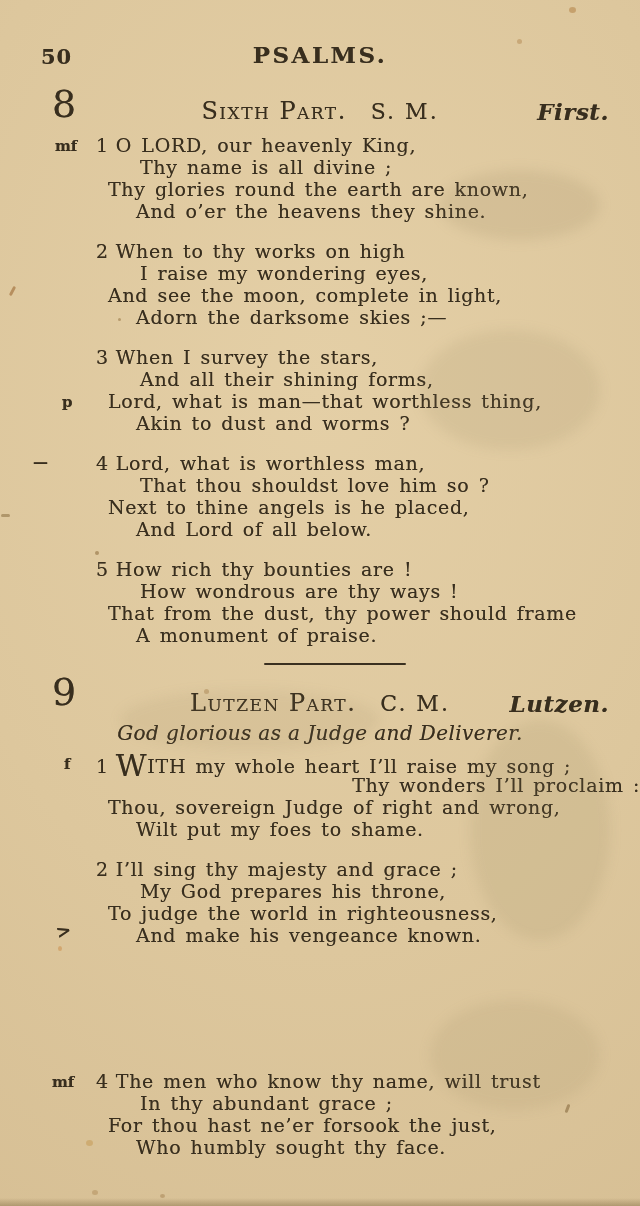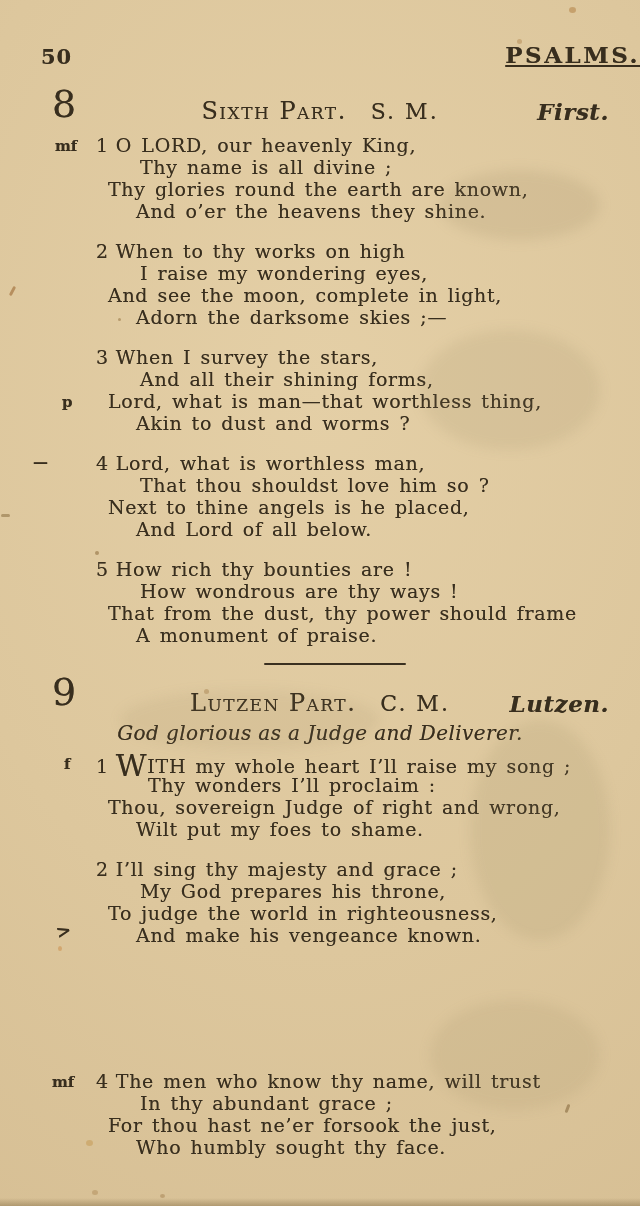--- a/index.html
+++ b/index.html
@@ -6,34 +6,34 @@
   .page{
     position:relative;width:640px;height:1206px;overflow:hidden;
     background:radial-gradient(120% 90% at 50% 32%, #e4cfa6 0%, #ddc79d 52%, #d5bd92 100%);
     font-family:"DejaVu Serif","Liberation Serif",serif;
     color:#382e1e;
     text-shadow:0 0 0.6px rgba(56,46,30,.55);
   }
   .abs{position:absolute;}
   
   .runhead-num{top:44px;left:41px;font-size:21px;font-weight:bold;letter-spacing:1px;}
-  .runhead-title{top:41px;left:0;width:100%;text-align:right;font-size:23px;font-weight:bold;letter-spacing:2.5px;text-decoration:underline;}
+  .runhead-title{top:41px;left:0;width:100%;text-align:center;font-size:23px;font-weight:bold;letter-spacing:2.5px;}
   
   .hymn-num{left:52px;font-size:38px;line-height:40px;}
   .heading-row{left:0;width:100%;text-align:center;height:30px;}
   .part{font-variant:small-caps;font-size:24px;letter-spacing:1.5px;}
   .meter{letter-spacing:2px;font-size:22px;margin-left:24px;}
   .tune{position:absolute;right:31px;top:1px;font-style:italic;font-weight:bold;font-size:23px;letter-spacing:.5px;}
   .subtitle{top:721px;left:0;width:100%;text-align:center;font-style:italic;font-size:20px;letter-spacing:.4px;}
   
   .verse{position:absolute;left:0;width:640px;padding-left:96px;box-sizing:border-box;
          font-size:19px;letter-spacing:.7px;word-spacing:2.5px;}
   .vline{height:22px;line-height:22px;white-space:nowrap;}
   .i2{margin-left:44px;}
-  .i2w{margin-left:52px;}
+  .i2w{text-align:right;}
   .i3{margin-left:12px;}
   .i4{margin-left:40px;}
   .vnum{display:inline-block;margin-right:7px;}
   .dropW{display:inline-block;font-size:30px;line-height:22px;transform:translateY(3px);}
   .marker{position:absolute;font-size:15px;font-weight:bold;letter-spacing:0;word-spacing:0;}
   .marker.gt{font-size:18px;transform:rotate(-14deg);}
   .marker.len{font-size:14px;}
   .divider{top:663px;left:264px;width:142px;height:2px;background:#3a3020;border-radius:1px;}
   
   .speck{position:absolute;border-radius:50%;}

